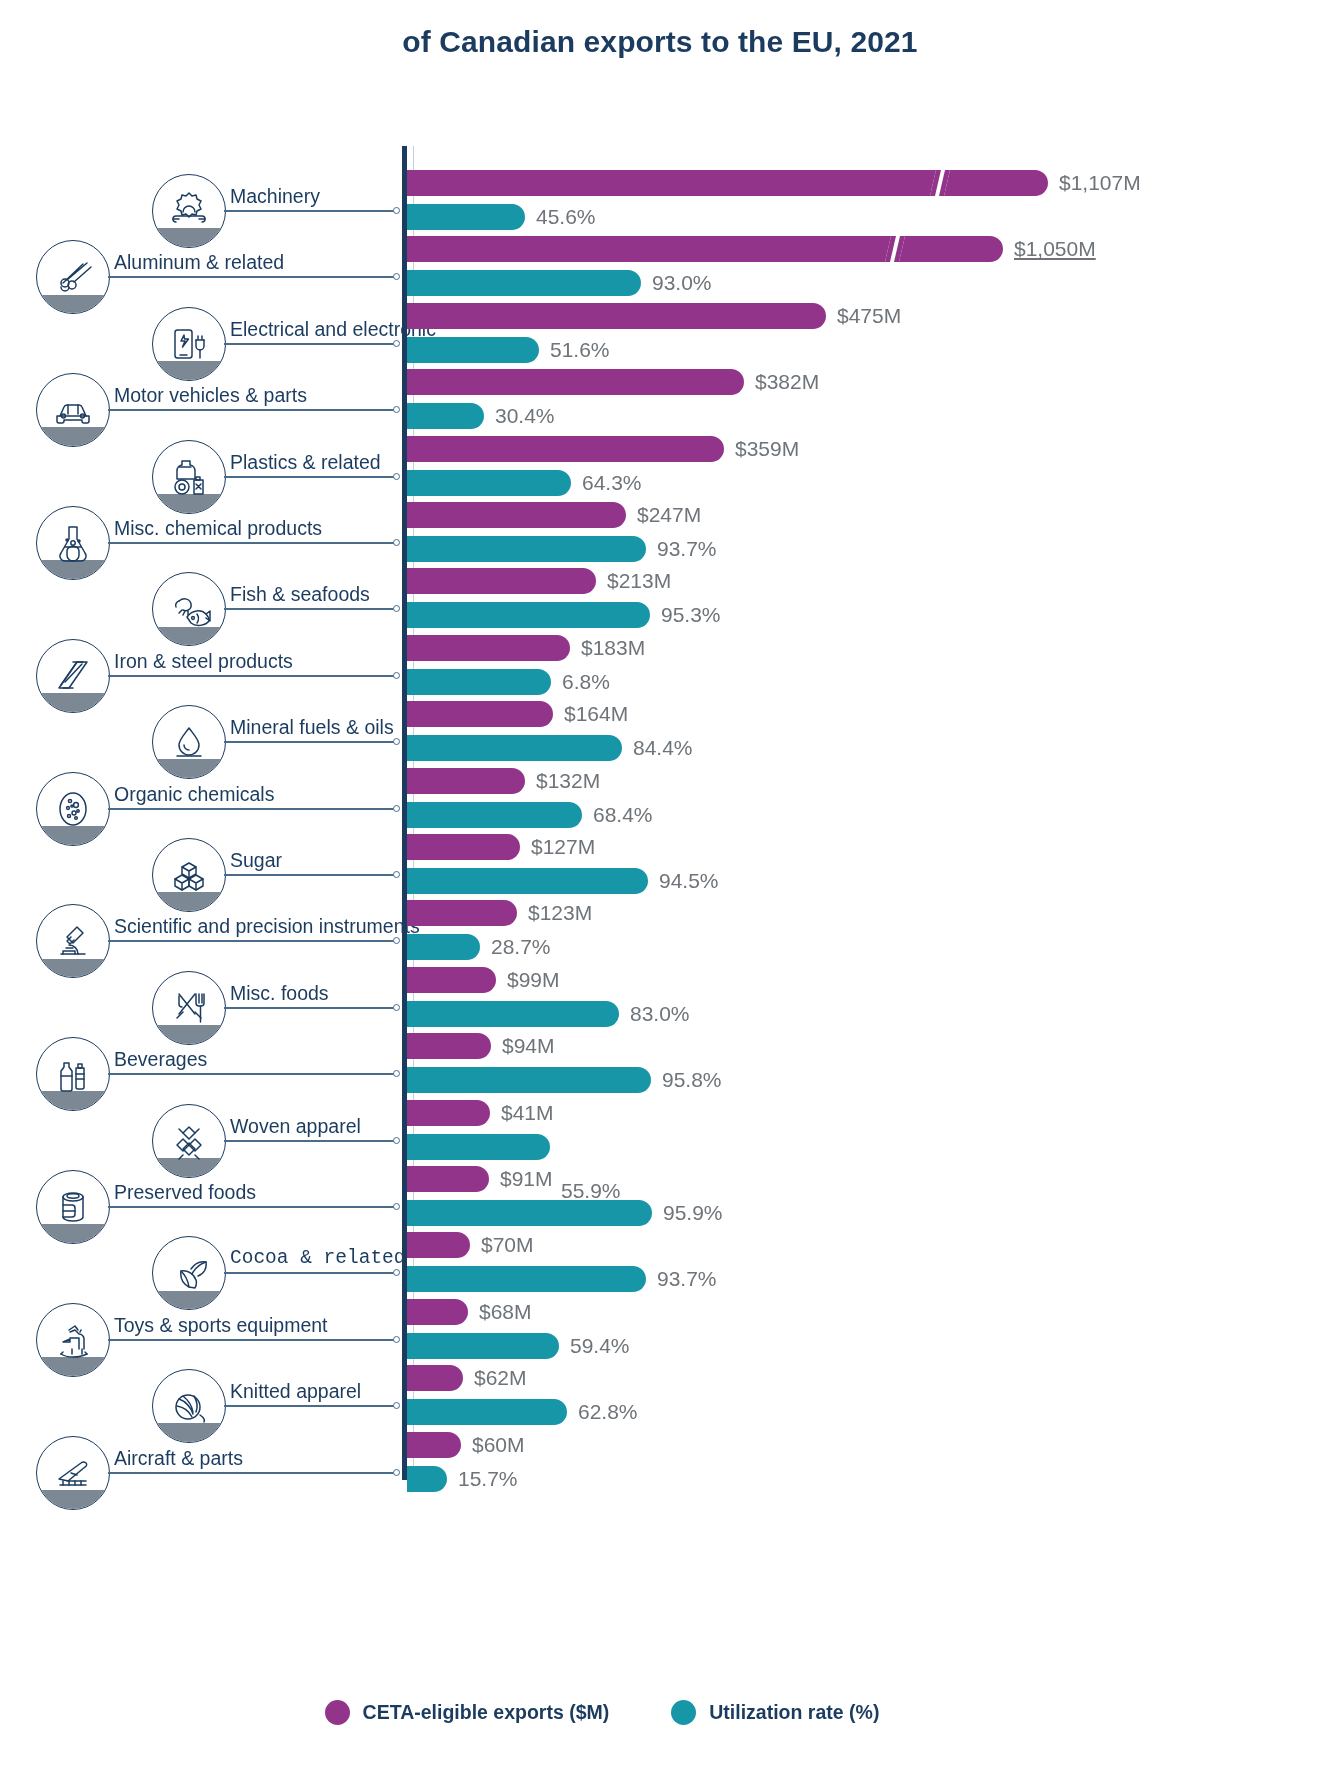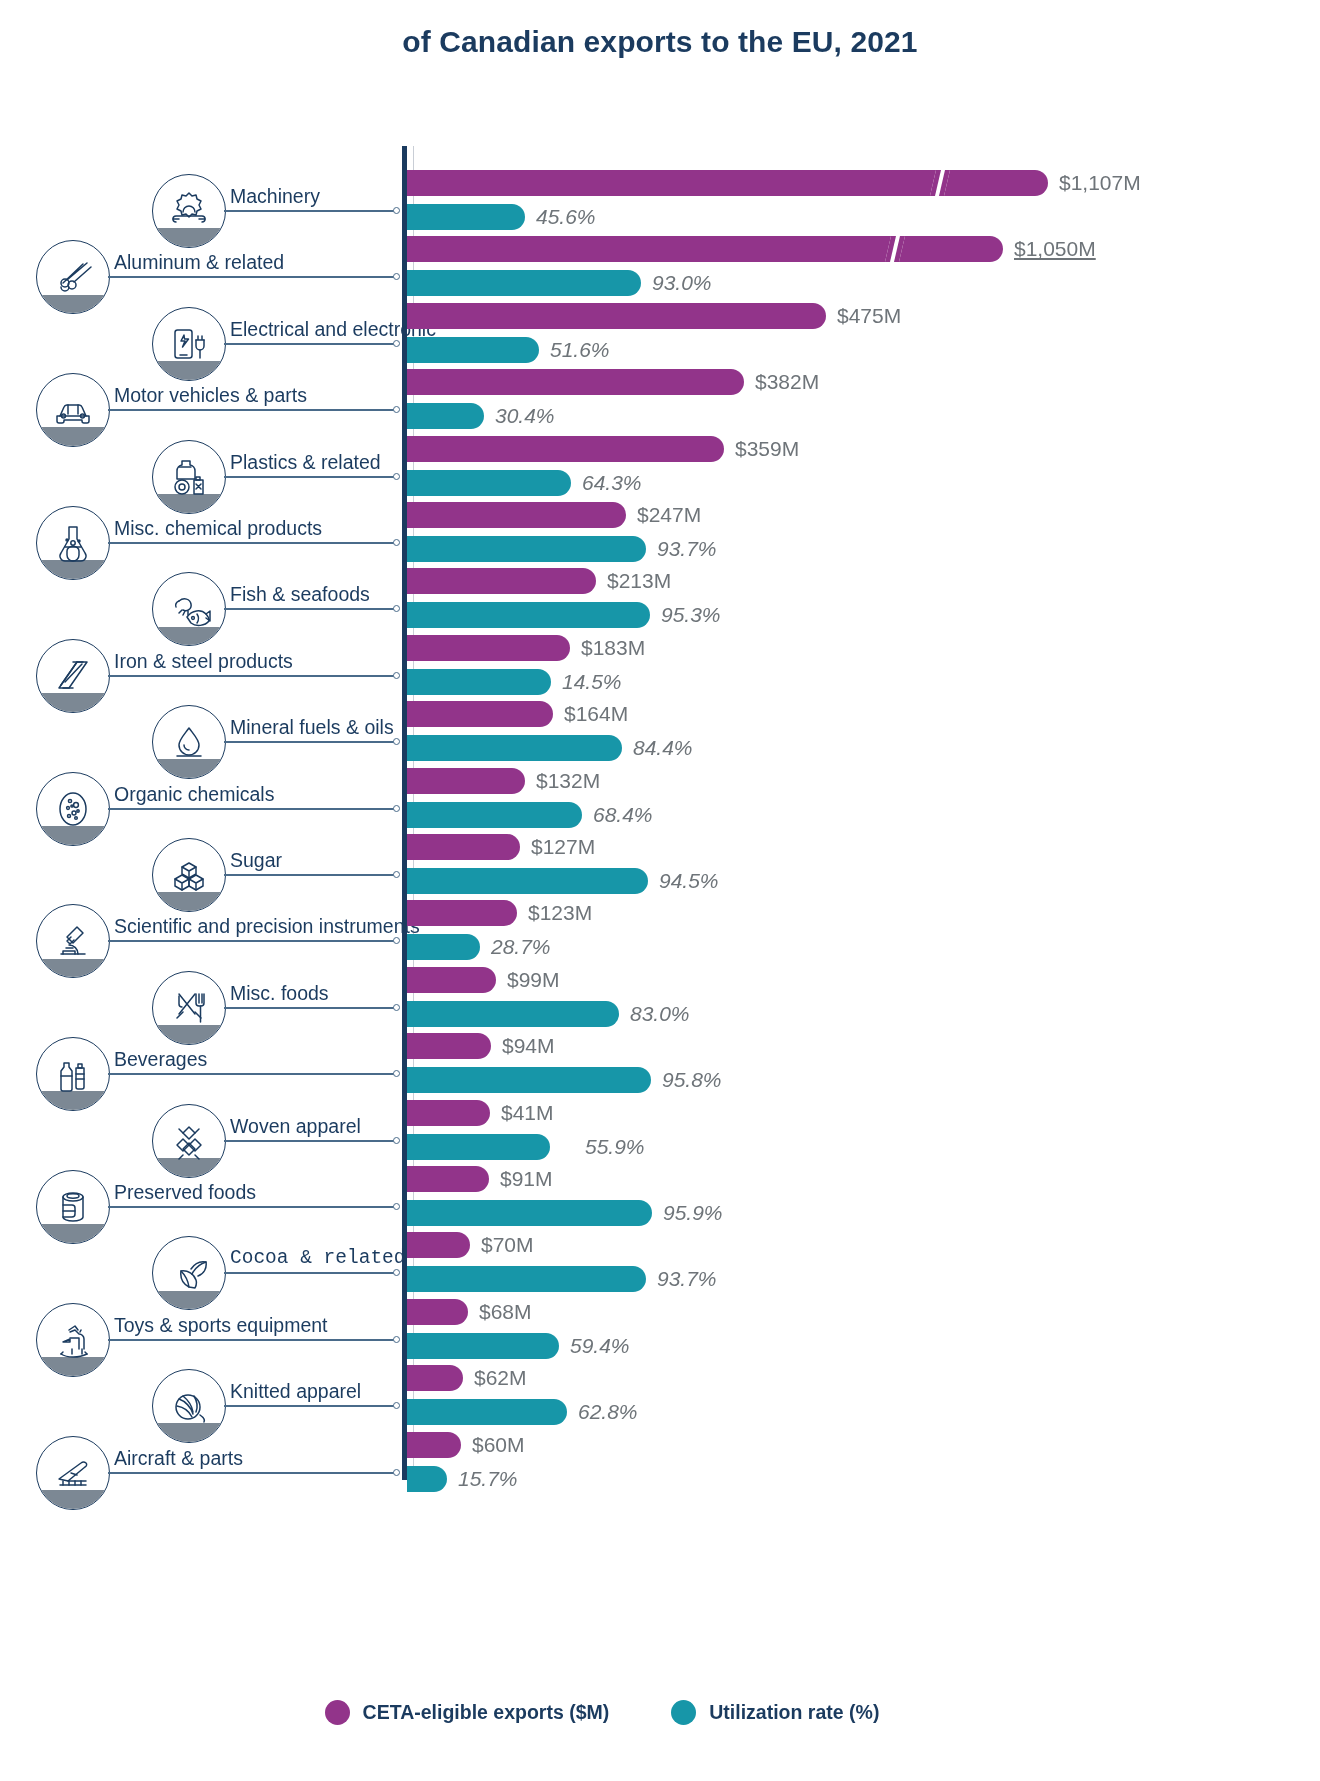--- a/index.html
+++ b/index.html
@@ -142,21 +142,21 @@
   .bar-break::before { left: 0; }
   .bar-break::after  { right: 0; }
   .bar-val {
     position: absolute;
     color: #6E7479;
     font-size: 21px;
     line-height: 26px;
     white-space: nowrap;
   }
   .bar-val.purple-v { top: 2px; }
-  .bar-val.teal-v   { top: 36px; font-style: italic; }
+  .bar-val.teal-v   { top: 36px; }
 
   
   #legend {
     position: absolute;
     left: 0; top: 1700px;
     width: 1204px;
     display: flex;
     justify-content: center;
     align-items: center;
     gap: 62px;
@@ -367,21 +367,21 @@
                 </svg>
               </div>
             </div>
           </div>
           <div class="cat-label" style="left: 114px;">Iron &amp; steel products</div>
           <div class="leader" style="left: 108px; width: 288px;"></div>
           <div class="leader-dot" style="left: 393px;"></div>
           <div class="bar purple" style="width: 163px;"></div>
           <div class="bar-val purple-v" style="left: 581px;">$183M</div>
           <div class="bar teal" style="width: 144px;"></div>
-          <div class="bar-val teal-v" style="left: 562px;">14.5%</div>
+          <div class="bar-val teal-v" style="left: 562px;">6.8%</div>
         </div>
         <div class="row" style="top: 553.2px;">
           <div class="icon-wrap" style="left: 152px;">
             <div class="icon-circle">
               <div class="icon-shadow"></div>
               <div class="icon-glyph">
                 <svg width="48" height="48" viewBox="0 0 48 48" fill="none" stroke="#1B3B5F" stroke-width="1.5" stroke-linecap="round" stroke-linejoin="round">
                   <path d="M24 10c6 8 10 12 10 17a10 10 0 01-20 0c0-5 4-9 10-17z"></path>
                   <path d="M12 38h24"></path>
                   <path d="M19 27a5 5 0 005 5"></path>
@@ -533,21 +533,21 @@
                 </svg>
               </div>
             </div>
           </div>
           <div class="cat-label" style="left: 230px;">Woven apparel</div>
           <div class="leader" style="left: 224px; width: 172px;"></div>
           <div class="leader-dot" style="left: 393px;"></div>
           <div class="bar purple" style="width: 83px;"></div>
           <div class="bar-val purple-v" style="left: 501px;">$41M</div>
           <div class="bar teal" style="width: 143px;"></div>
-          <div class="bar-val teal-v" style="left: 585px;">55.9%</div>
+          <div class="bar-val teal-v" style="left: 561px; margin-top: 44px;">55.9%</div>
         </div>
         <div class="row" style="top: 1018px;">
           <div class="icon-wrap" style="left: 36px;">
             <div class="icon-circle">
               <div class="icon-shadow"></div>
               <div class="icon-glyph">
                 <svg width="48" height="48" viewBox="0 0 48 48" fill="none" stroke="#1B3B5F" stroke-width="1.5" stroke-linecap="round" stroke-linejoin="round">
                   <ellipse cx="24" cy="14" rx="10" ry="4"></ellipse>
                   <path d="M14 14v20c0 2.2 4.5 4 10 4s10-1.8 10-4V14"></path>
                   <ellipse cx="24" cy="13" rx="6" ry="2.2"></ellipse>

